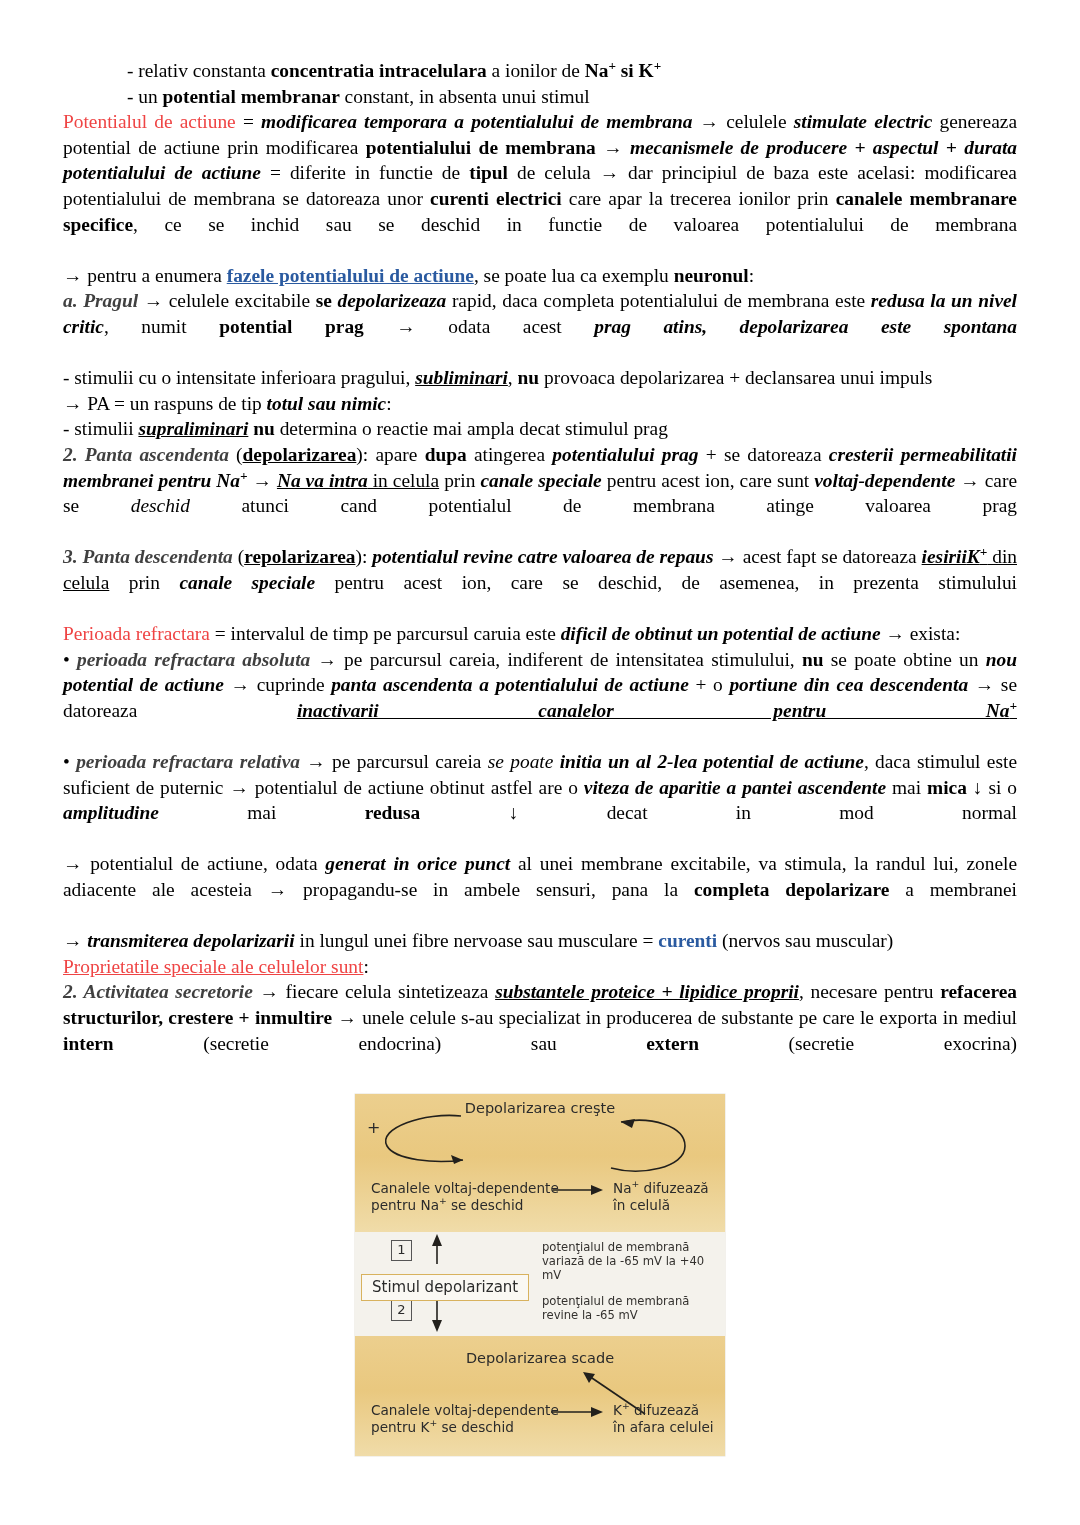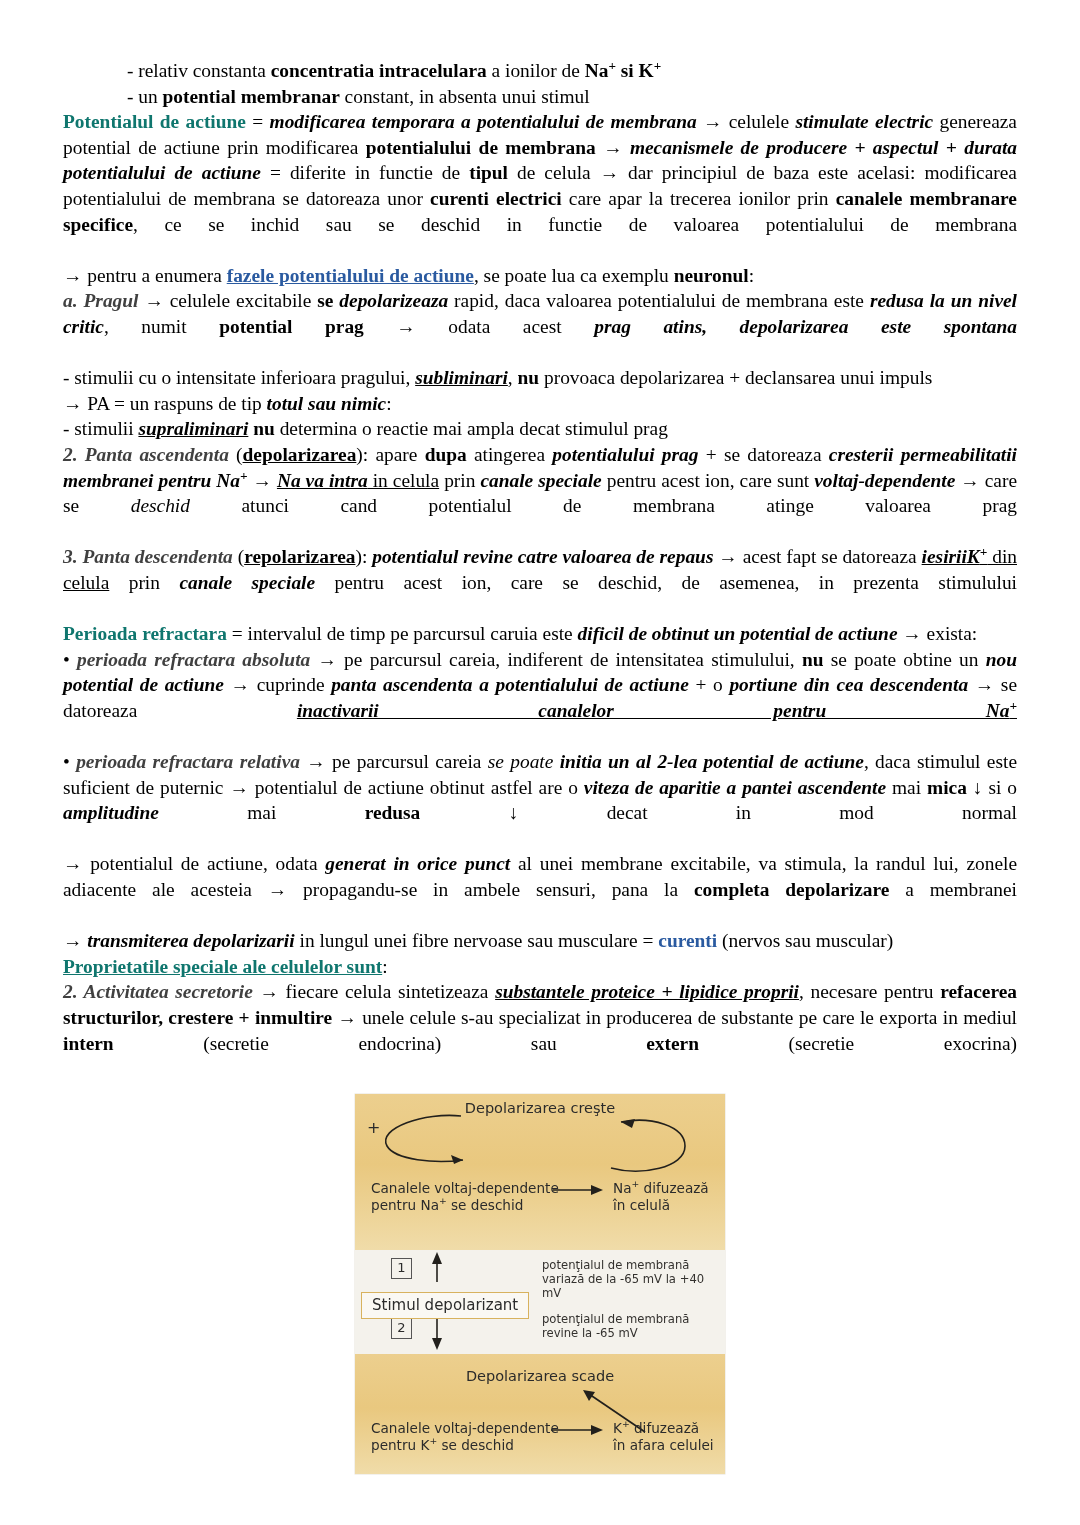--- a/index.html
+++ b/index.html
@@ -36,21 +36,21 @@
     display: inline-block;
     width: 100%;
   }
   .indent1 { padding-left: 64px; }
   .nojust { text-align: left; }
 
   b, .b { font-weight: bold; }
   i, .i { font-style: italic; }
   .bi { font-weight: bold; font-style: italic; }
   .redbi { color: #404040; font-weight: bold; font-style: italic; }
-  .redb { color: #0f766e; font-weight: bold; }
+  .redb { color: #ef4444; font-weight: normal; }
   .blueb { color: #2a5aa0; font-weight: bold; }
   .u { text-decoration: underline; }
   .ubi { text-decoration: underline; font-weight: bold; font-style: italic; }
   .ub { text-decoration: underline; font-weight: bold; }
   sup { font-size: 0.68em; vertical-align: super; line-height: 0; }
 
   
   .figure-wrap {
     margin: 12px 0 8px 0;
     display: flex;
@@ -60,21 +60,21 @@
     width: 370px;
     background: #f4f2ec;
     font-family: "DejaVu Sans", sans-serif;
     position: relative;
     box-shadow: 0 0 0 0.5px #e8e4da;
   }
   .fig-band {
     background: linear-gradient(180deg,#eccf8e 0%, #e9c87f 45%, #f0dca9 100%);
     position: relative;
   }
-  .fig-band.top { height: 156px; }
+  .fig-band.top { height: 138px; }
   .fig-band.bottom { height: 120px; }
   .fig-mid {
     background: #f4f2ec;
     height: 104px;
     position: relative;
   }
   .fig-title {
     position: absolute;
     width: 100%;
     text-align: center;
@@ -128,21 +128,21 @@
 
 
   <div class="ln nojust indent1"><span>- relativ constanta </span><b>concentratia intracelulara</b><span> a ionilor de </span><b><span>Na</span><sup>+</sup><span> si K</span><sup>+</sup></b></div>
 
   <div class="ln nojust indent1"><span>- un </span><b>potential membranar</b><span> constant, in absenta unui stimul</span></div>
 
   <div class="ln just"><span class="redb">Potentialul de actiune</span><span> = </span><span class="bi">modificarea temporara a potentialului de membrana</span><span> → celulele </span><span class="bi">stimulate electric</span><span> genereaza potential de actiune prin modificarea </span><b>potentialului de membrana</b><span> → </span><span class="bi">mecanismele de producere + aspectul + durata potentialului de actiune</span><span> = diferite in functie de </span><b>tipul</b><span> de celula → dar principiul de baza este acelasi: modificarea potentialului de membrana se datoreaza unor </span><b>curenti electrici</b><span> care apar la trecerea ionilor prin </span><b>canalele membranare specifice</b><span>, ce se inchid sau se deschid in functie de valoarea potentialului de membrana</span></div>
 
   <div class="ln nojust"><span>→ pentru a enumera </span><span class="blueb u">fazele potentialului de actiune</span><span>, se poate lua ca exemplu </span><b>neuronul</b><span>:</span></div>
 
-  <div class="ln just"><span class="redbi">a. Pragul</span><span> → celulele excitabile </span><b>se </b><span class="bi">depolarizeaza</span><span> rapid, daca valoarea potentialului de membrana este </span><span class="bi">redusa la un nivel critic</span><span>, numit </span><b>potential prag</b><span> → odata acest </span><span class="bi">prag atins, depolarizarea este spontana</span></div>
+  <div class="ln just"><span class="redbi">a. Pragul</span><span> → celulele excitabile </span><b>se </b><span class="bi">depolarizeaza</span><span> rapid, daca completa potentialului de membrana este </span><span class="bi">redusa la un nivel critic</span><span>, numit </span><b>potential prag</b><span> → odata acest </span><span class="bi">prag atins, depolarizarea este spontana</span></div>
 
   <div class="ln nojust"><span>- stimulii cu o intensitate inferioara pragului, </span><span class="ubi">subliminari</span><span>, </span><b>nu</b><span> provoaca depolarizarea + declansarea unui impuls</span></div>
 
   <div class="ln nojust"><span>→ PA = un raspuns de tip </span><span class="bi">totul sau nimic</span><span>:</span></div>
 
   <div class="ln nojust"><span>- stimulii </span><span class="ubi">supraliminari</span><span> </span><b>nu</b><span> determina o reactie mai ampla decat stimulul prag</span></div>
 
   <div class="ln just"><span class="redbi">2. Panta ascendenta</span><span> (</span><span class="ub">depolarizarea</span><span>): apare </span><b>dupa</b><span> atingerea </span><span class="bi">potentialului prag</span><span> + se datoreaza </span><span class="bi"><span>cresterii permeabilitatii membranei pentru Na</span><sup>+</sup></span><span> → </span><span class="ubi">Na va intra</span><span class="u"> in celula</span><span> prin </span><span class="bi">canale speciale</span><span> pentru acest ion, care sunt </span><span class="bi">voltaj-dependente</span><span> → care se </span><span class="i">deschid</span><span> atunci cand potentialul de membrana atinge valoarea prag</span></div>
 
   <div class="ln just"><span class="redbi">3. Panta descendenta</span><span> (</span><span class="ub">repolarizarea</span><span>): </span><span class="bi">potentialul revine catre valoarea de repaus</span><span> → acest fapt se datoreaza </span><span class="ubi">iesirii</span><span class="ubi"><span>K</span><sup>+</sup></span><span class="u"> din celula</span><span> prin </span><span class="bi">canale speciale</span><span> pentru acest ion, care se deschid, de asemenea, in prezenta stimulului</span></div>

